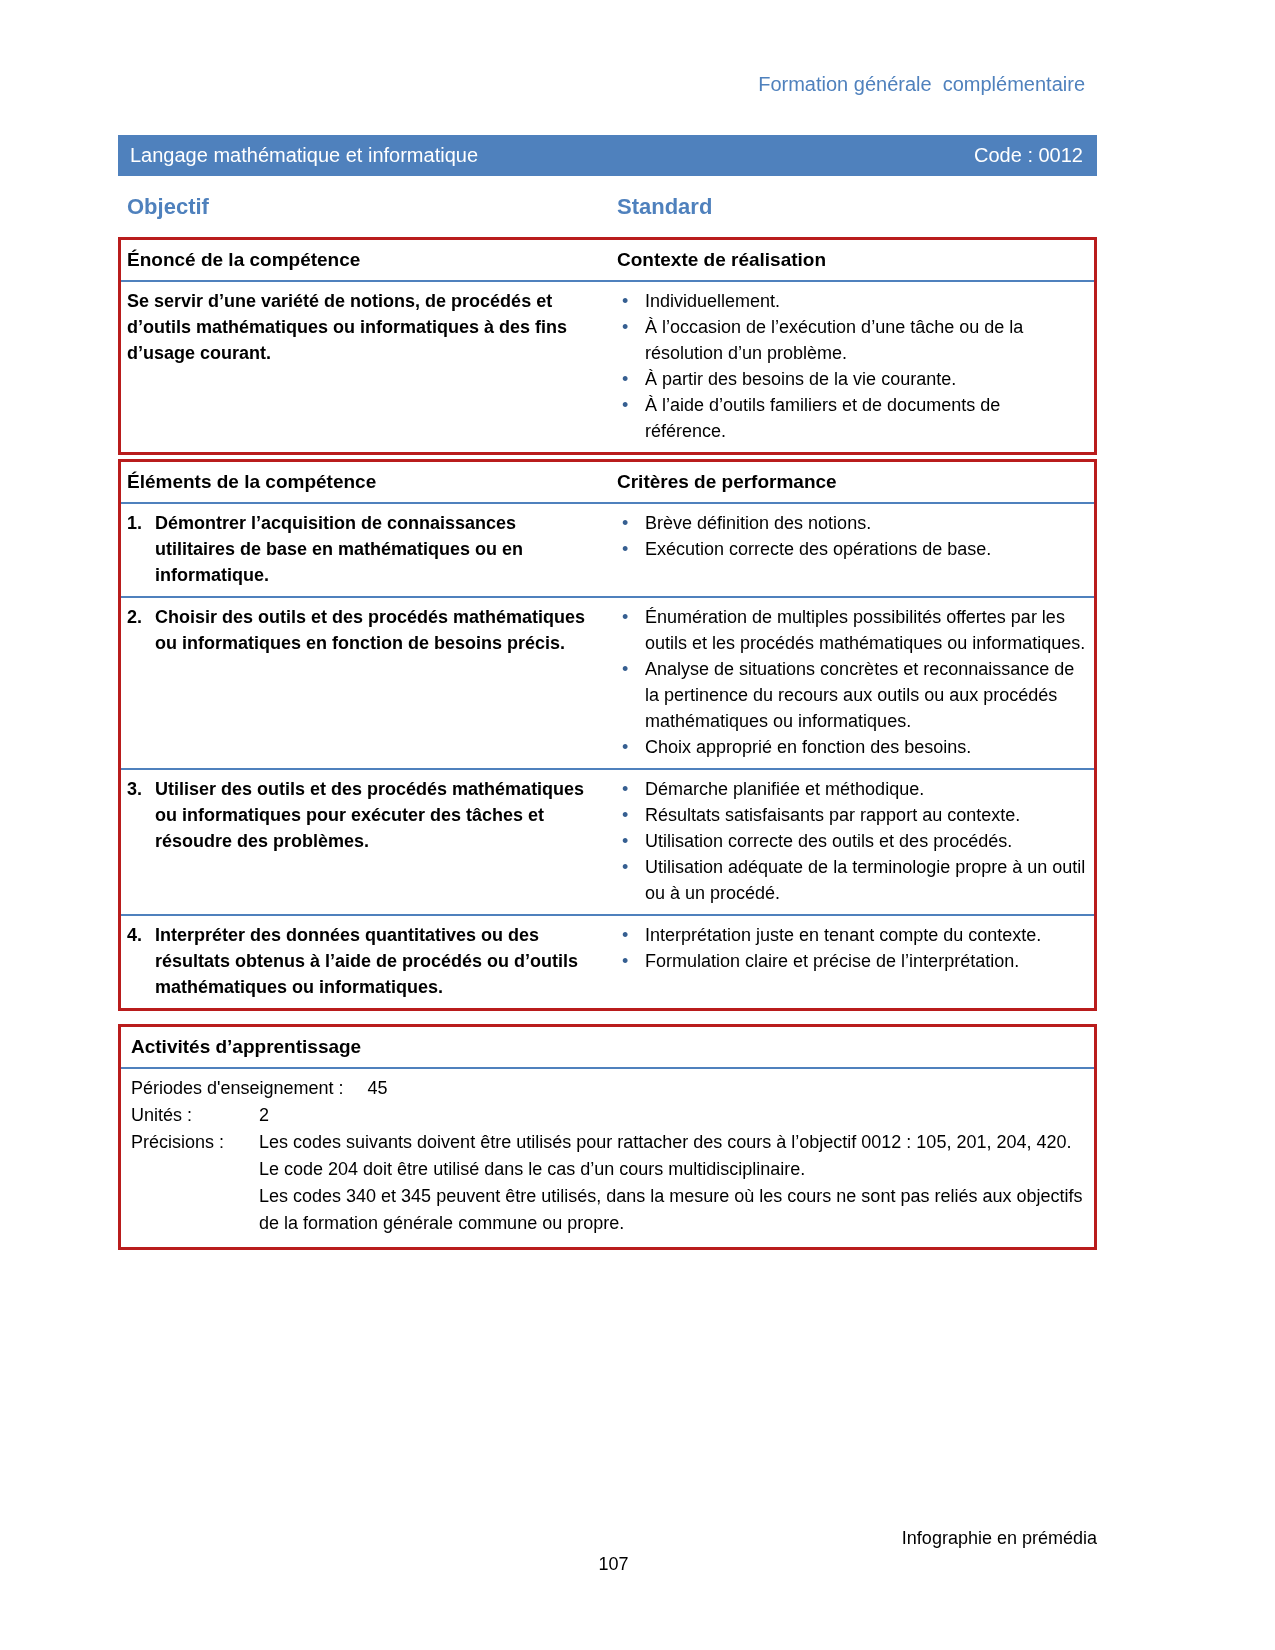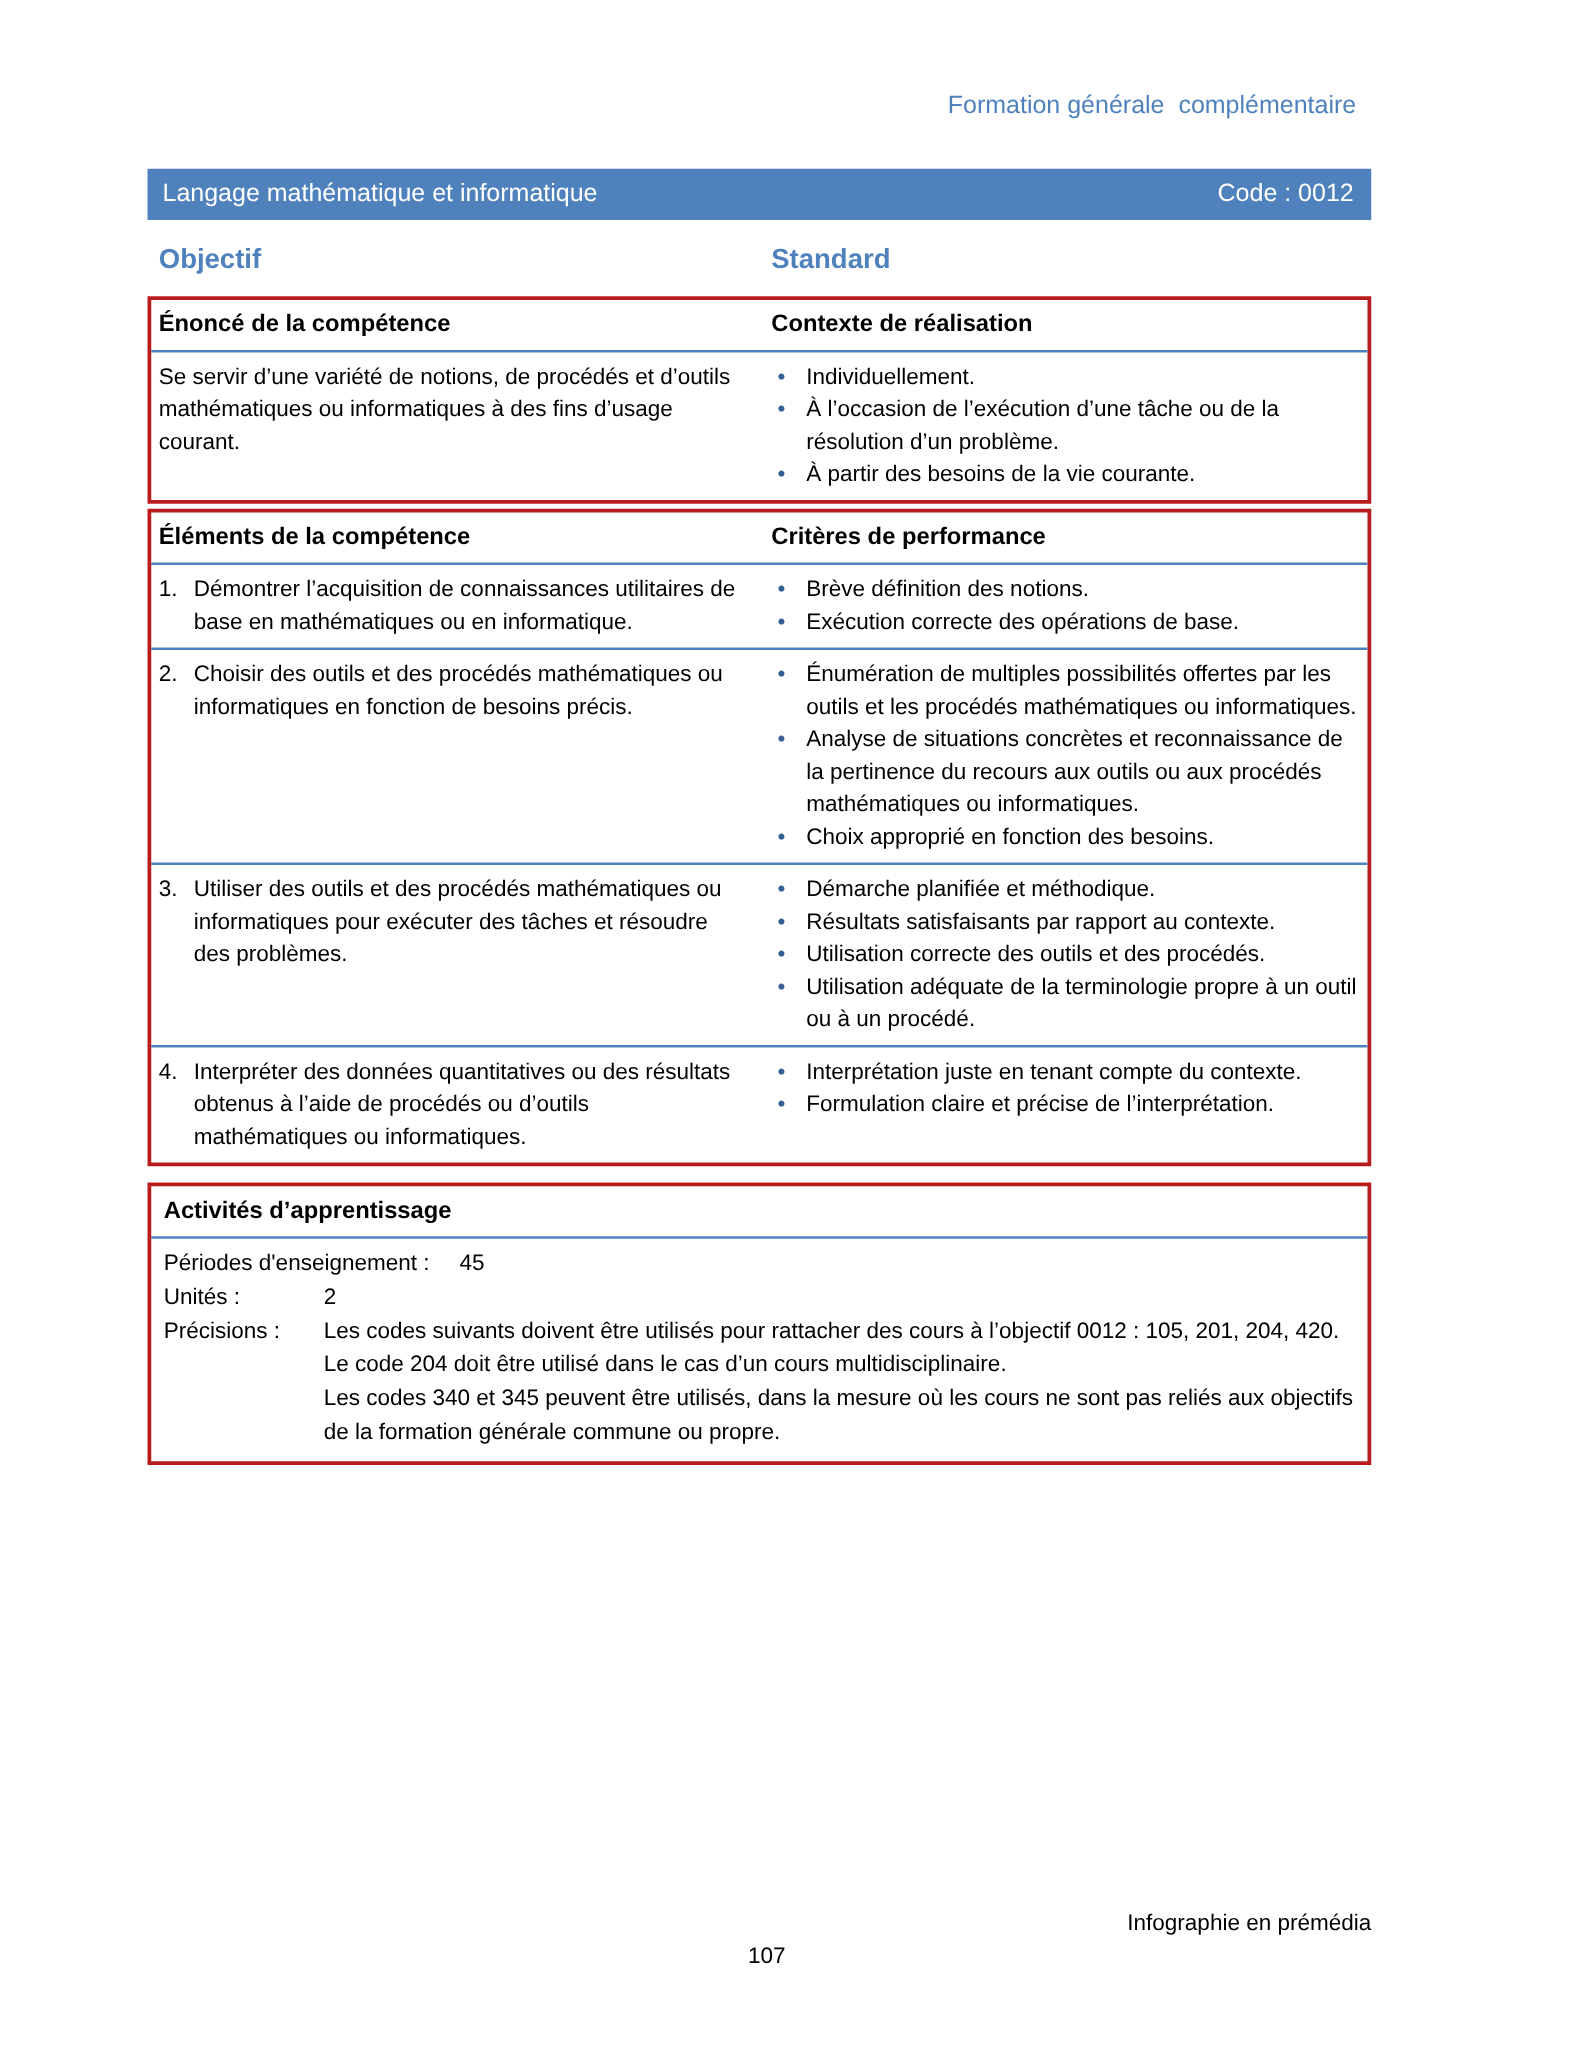--- a/index.html
+++ b/index.html
@@ -60,20 +60,21 @@
   .tbl-1 { margin-top: 16px; }
   .tbl-2 { margin-top: 4px; }
   .tbl-act { margin-top: 13px; }
   .trow { display: flex; }
   .trow + .trow { border-top: 2px solid #4f81bd; }
   .cl {
     width: 496px;
     box-sizing: border-box;
     padding: 6px 24px 8px 6px;
     flex: none;
+    font-weight: bold;
   }
   .cr {
     flex: 1;
     box-sizing: border-box;
     padding: 6px 8px 8px 0;
   }
   .th { font-weight: bold; font-size: 19px; padding-top: 7px; padding-bottom: 7px; }
   ul.blt { list-style: none; margin: 0; padding: 0; }
   ul.blt li { position: relative; padding-left: 28px; }
   ul.blt li::before {
@@ -141,20 +142,21 @@
         <div class="cl th">Énoncé de la compétence</div>
         <div class="cr th">Contexte de réalisation</div>
       </div>
       <div class="trow">
         <div class="cl">Se servir d’une variété de notions, de procédés et d’outils mathématiques ou informatiques à des fins d’usage courant.</div>
         <div class="cr">
           <ul class="blt">
             <li>Individuellement.</li>
             <li>À l’occasion de l’exécution d’une tâche ou de la résolution d’un problème.</li>
             <li>À partir des besoins de la vie courante.</li>
+            <li>À l’aide d’outils familiers et de documents de référence.</li>
           </ul>
         </div>
       </div>
     </div>
 
     <div class="tbl tbl-2">
       <div class="trow">
         <div class="cl th">Éléments de la compétence</div>
         <div class="cr th">Critères de performance</div>
       </div>

